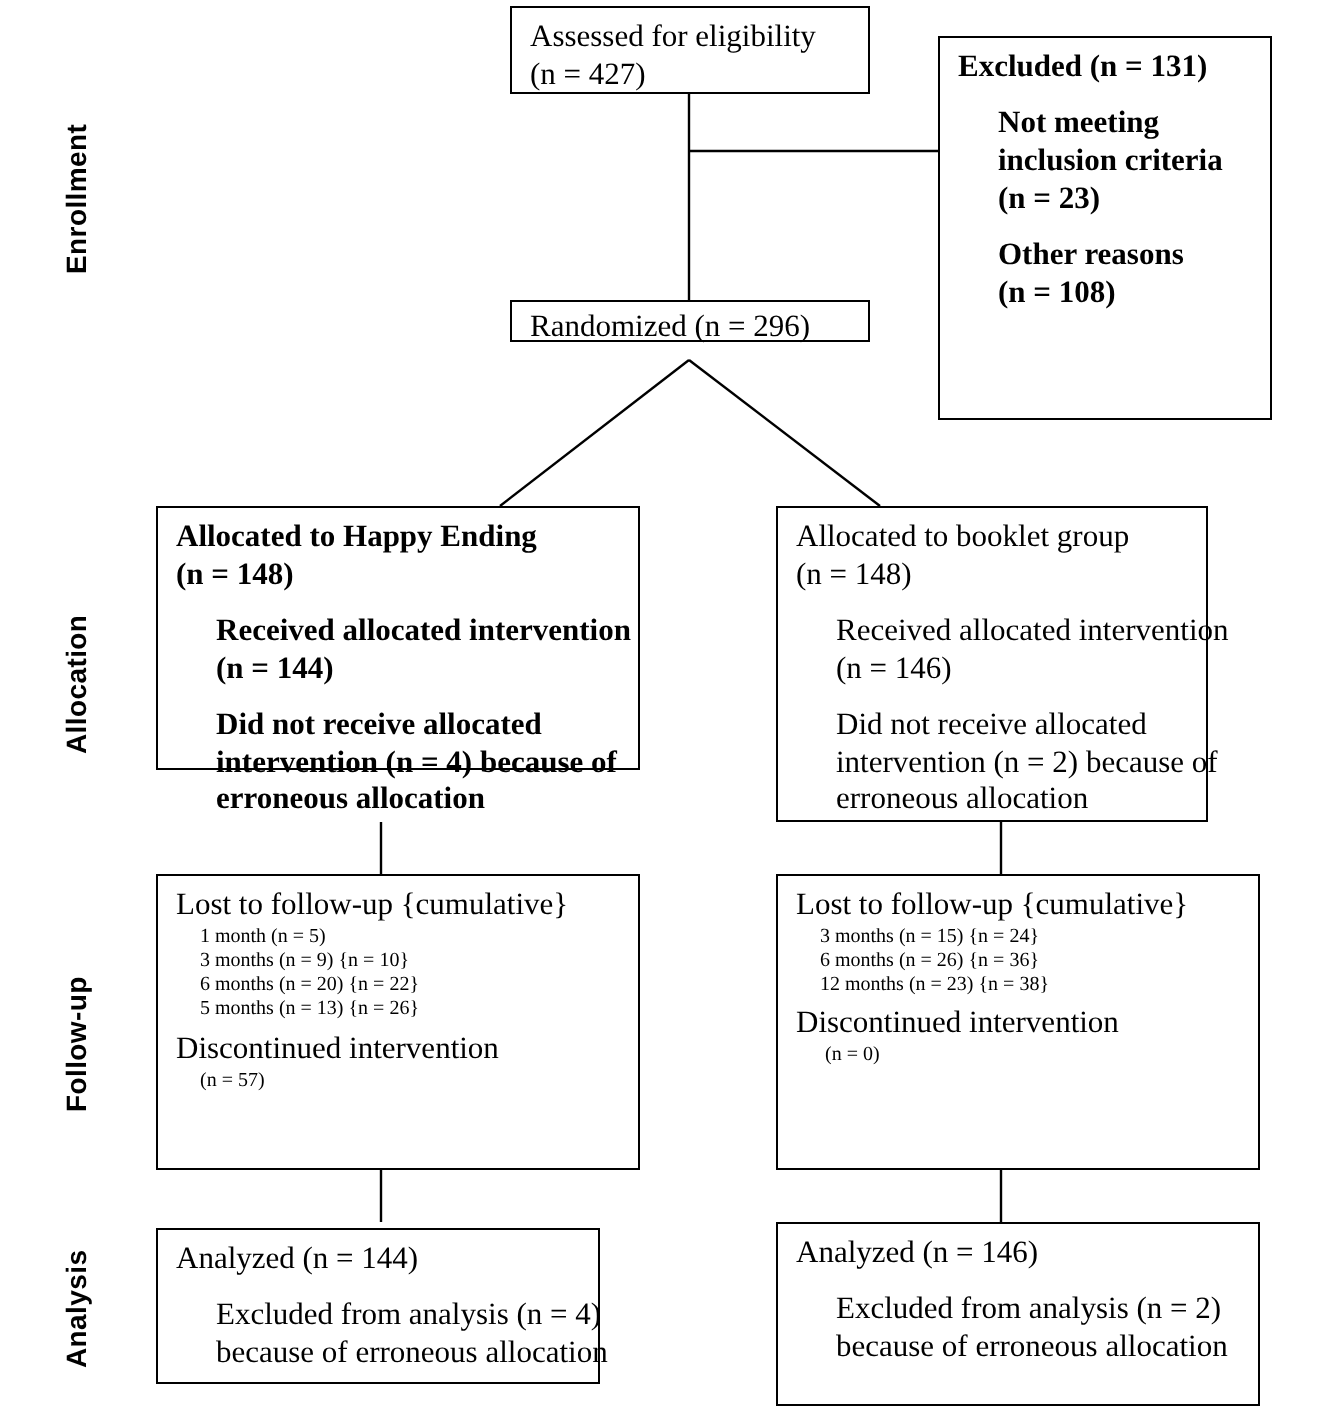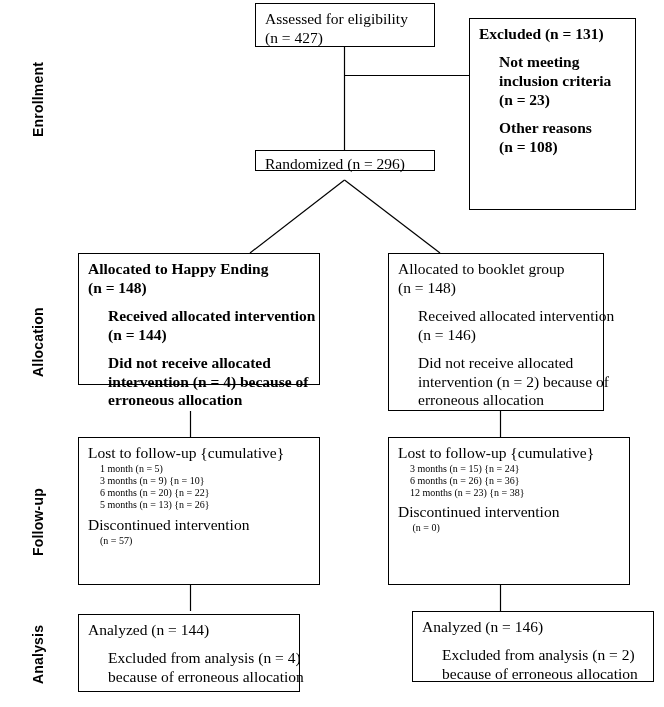--- a/index.html
+++ b/index.html
@@ -167,21 +167,21 @@
   </div>
 
   <div class="box" style="left:78px; top:590px; width:222px; height:78px;margin-top:24px;">
     <div class="box-inner">
       <div class="line-main">Analyzed (n = 144)</div>
       <div class="sub gap-blk">Excluded from analysis (n = 4)</div>
       <div class="sub">because of erroneous allocation</div>
     </div>
   </div>
 
-  <div class="box" style="left:412px; top:611px; width:242px; height:71px;">
+  <div class="box" style="left:388px; top:611px; width:242px; height:92px;">
     <div class="box-inner">
       <div class="line-main">Analyzed (n = 146)</div>
       <div class="sub gap-blk">Excluded from analysis (n = 2)</div>
       <div class="sub">because of erroneous allocation</div>
     </div>
   </div>
 
 </div>
 
 </body></html>

